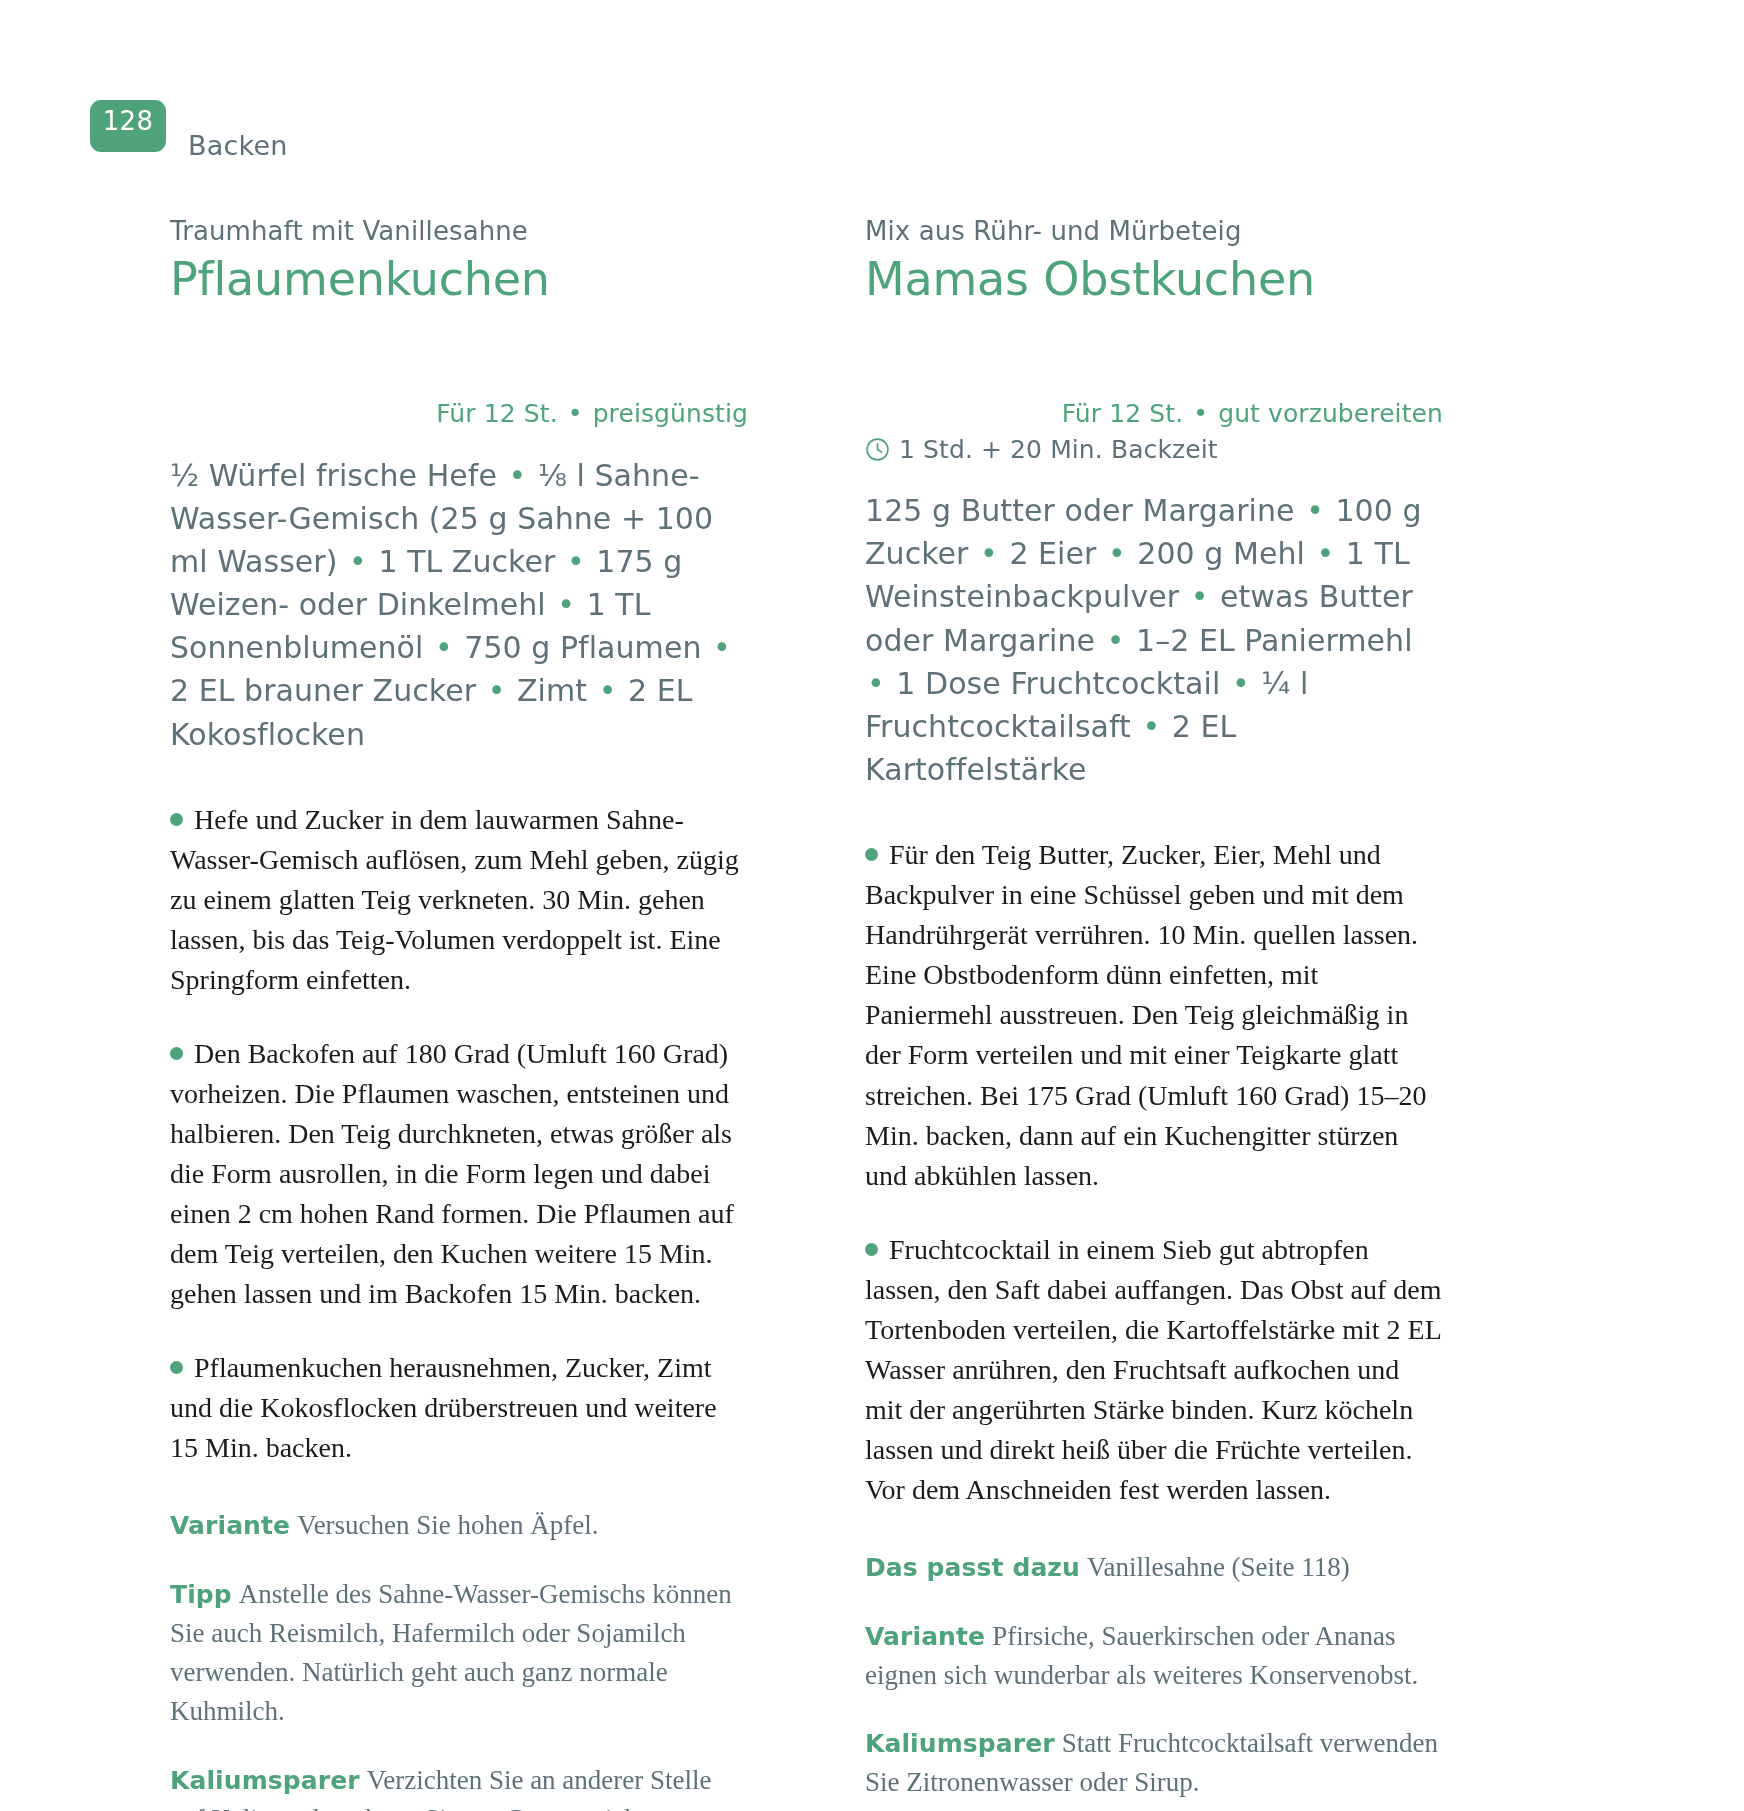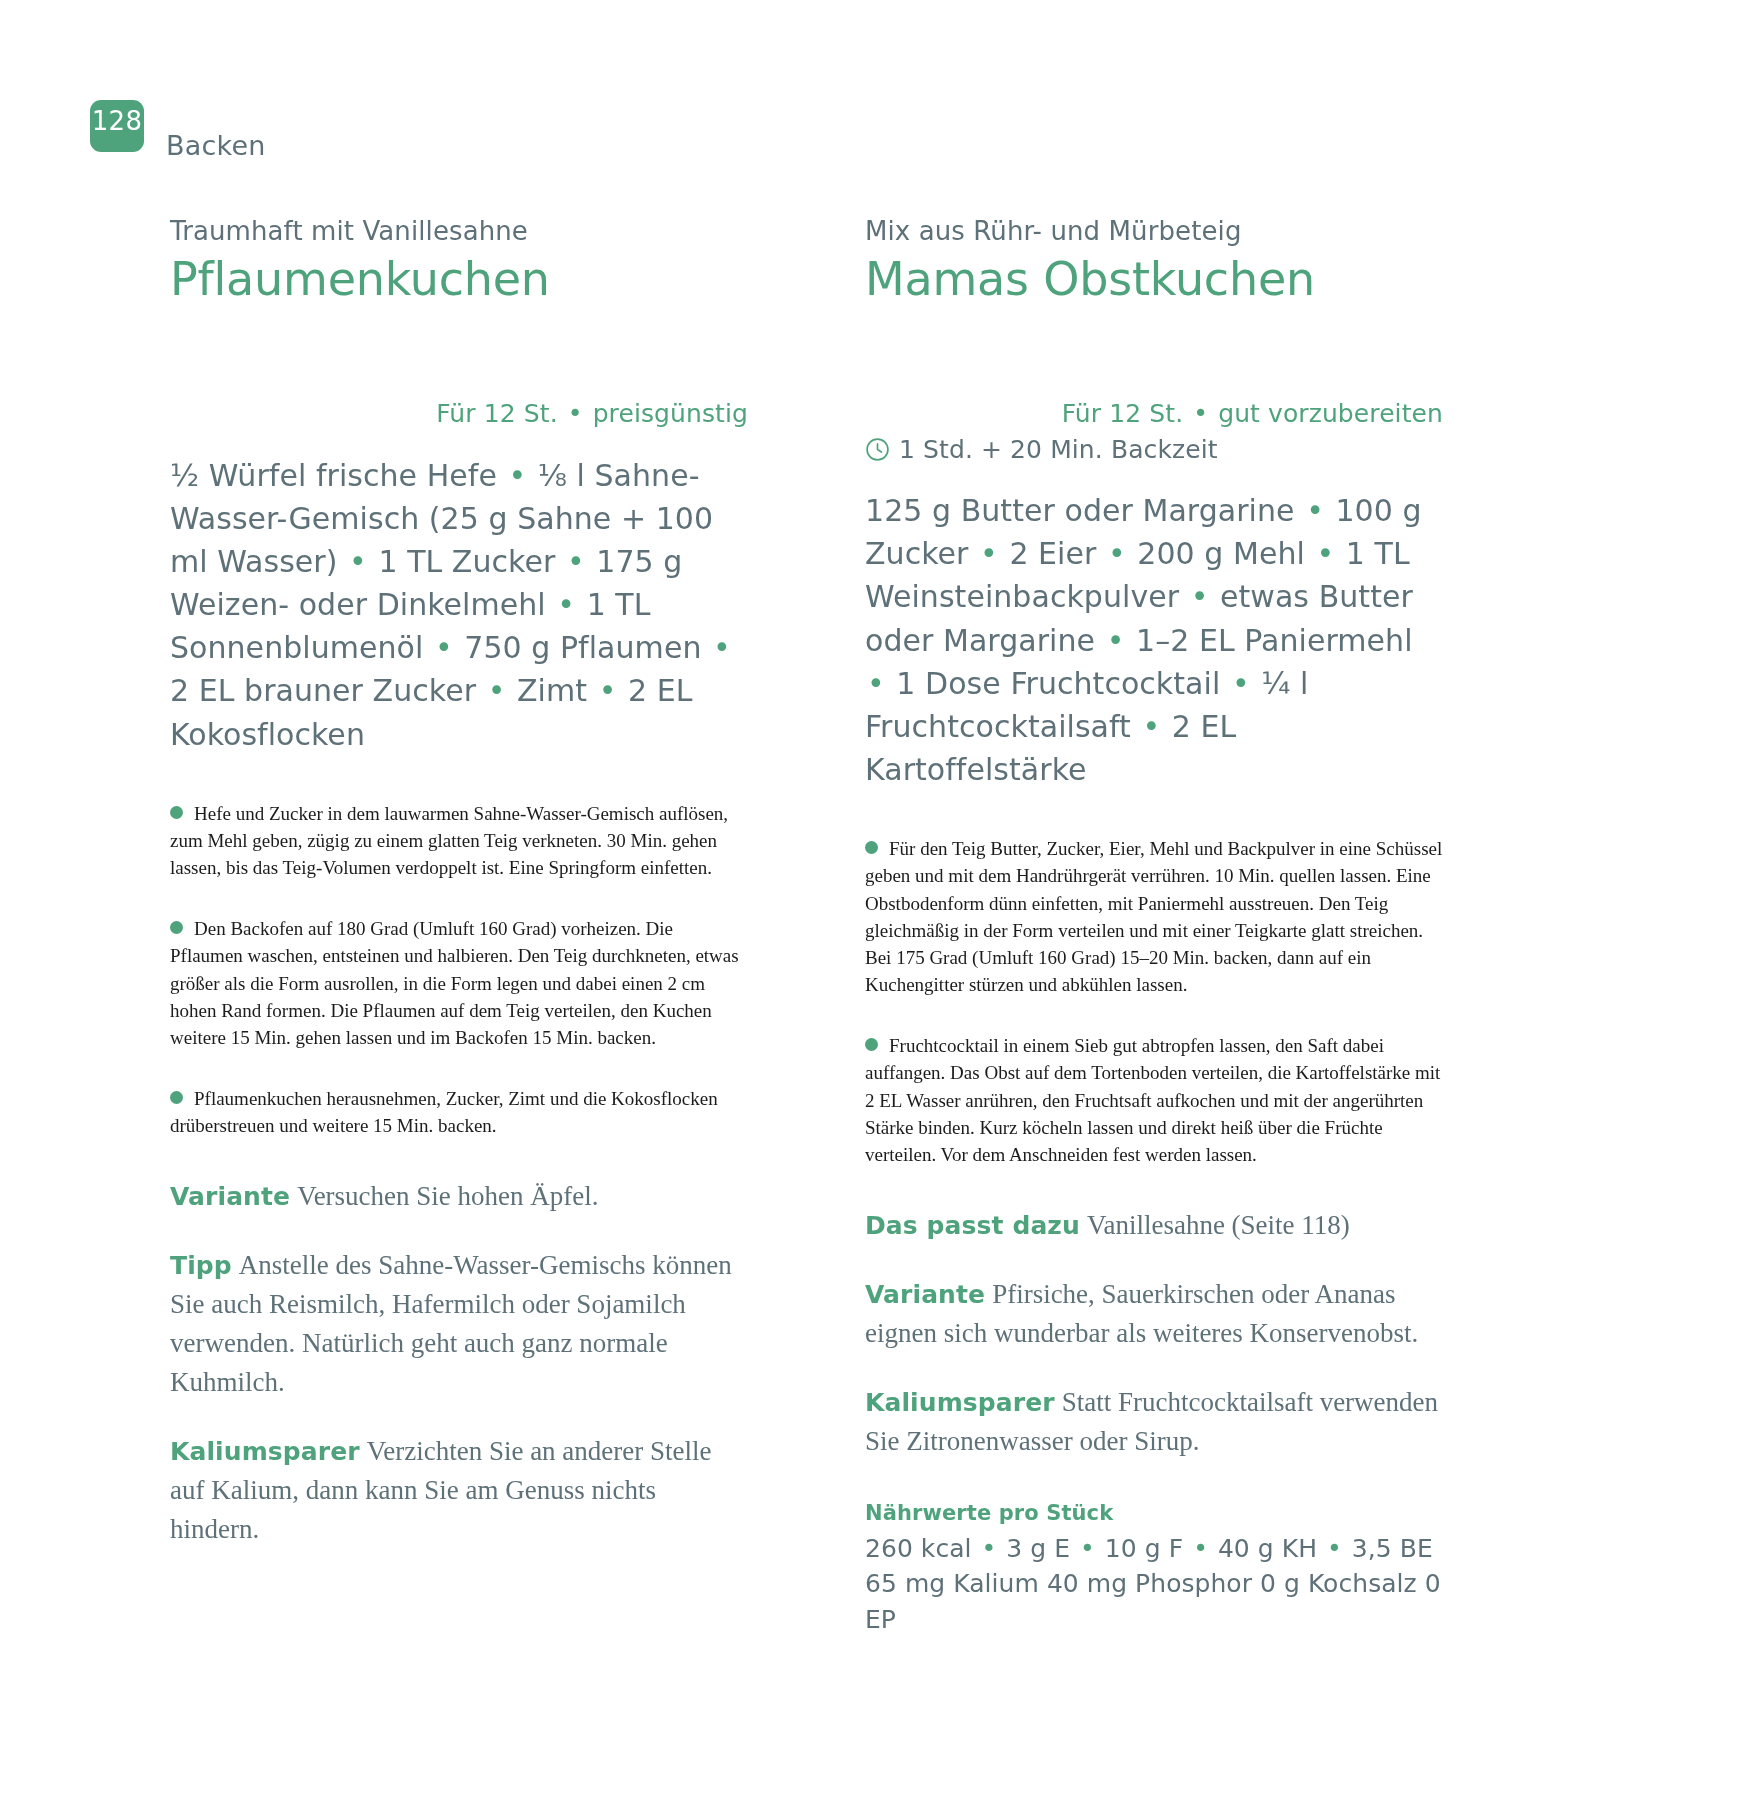--- a/index.html
+++ b/index.html
@@ -30,21 +30,21 @@
   
   .runhead{
     position:absolute;
     left:90px;
     top:90px;
     display:flex;
     align-items:center;
     gap:22px;
   }
   .page-badge{
-    width:54px;
+    width:76px;
     height:52px;
     border-radius:11px;
     background:var(--green);
     color:#fff;
     display:flex;
     align-items:center;
     justify-content:center;
     font-size:26px;
     letter-spacing:.3px;
     font-family:"DejaVu Sans", sans-serif;
@@ -136,21 +136,21 @@
   }
 
   
   .steps{
     margin-top:44px;
   }
   .step{
     position:relative;
     color:var(--ink);
     font-family:"Liberation Serif", serif;
-    font-size:19px;
+    font-size:28px;
     line-height:1.43;
     margin-bottom:34px;
     padding-left:0;
     text-align:left;
   }
   .step:last-child{margin-bottom:12px;}
   .step-dot{
     display:inline-block;
     width:13px;
     height:13px;

